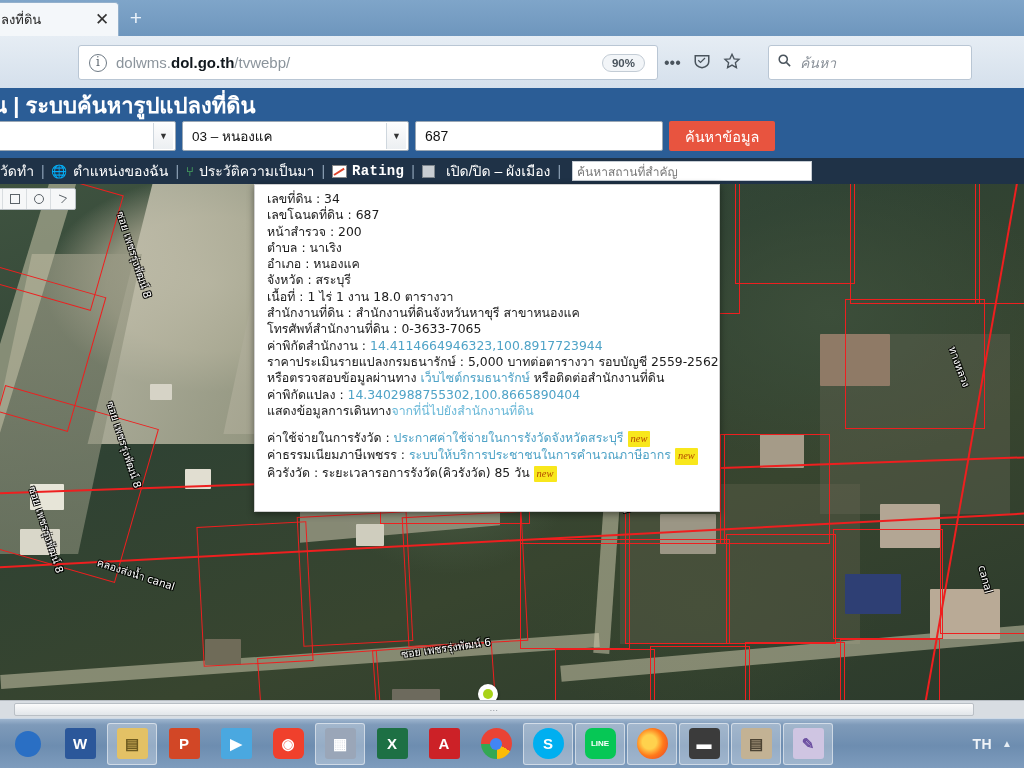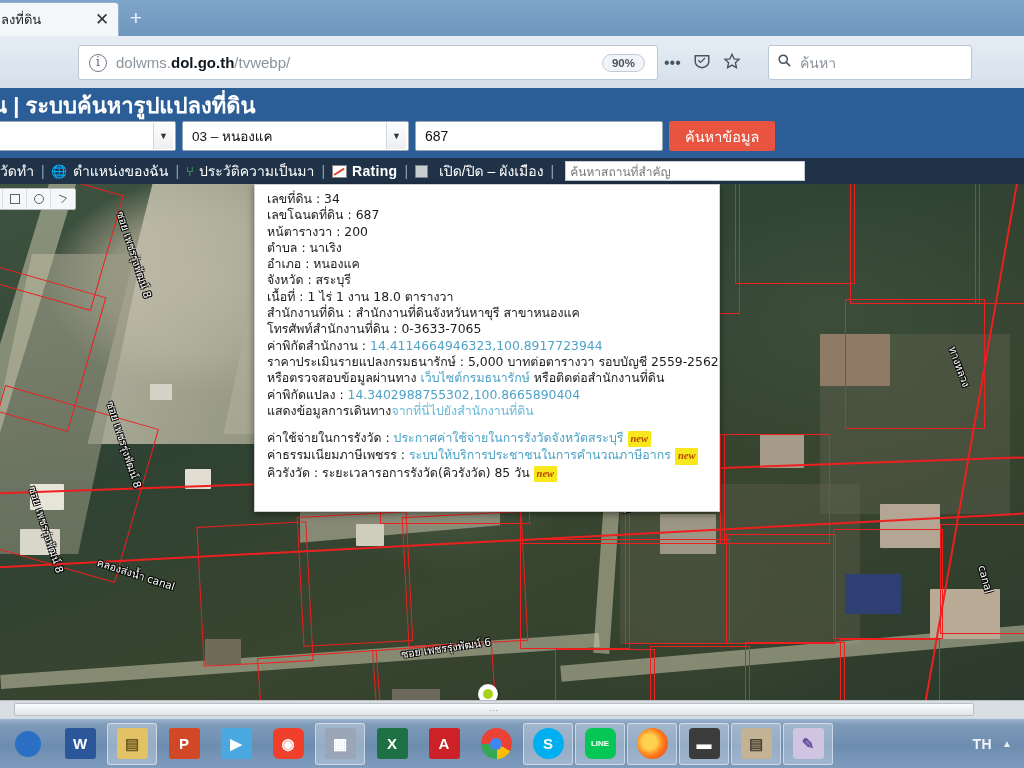--- a/index.html
+++ b/index.html
@@ -66,21 +66,21 @@
   .urlbar-icons {
     position: absolute; left: 664px; top: 45px; height: 35px;
     display: flex; align-items: center; gap: 12px;
   }
   .chev-icon { color: #4a545d; font-size: 16px; cursor: pointer; line-height: 1; }
   .searchbar {
     position: absolute; left: 768px; top: 45px; width: 204px; height: 35px;
     background: #fff; border: 1px solid #b9c6d4; border-radius: 3px;
     display: flex; align-items: center; padding: 0 8px; gap: 8px;
   }
-  .search-placeholder { font-size: 14px; color: #8a9199; }
+  .search-placeholder { font-size: 14px; color: #8a9199; font-style: italic; }
 
   
   .site-header {
     position: absolute; left: 0; top: 88px; width: 1024px; height: 70px;
     background: #2b5d96;
   }
   .site-title {
     position: absolute; left: -8px; top: 88px;
     font-size: 22px; color: #ffffff; font-weight: bold; white-space: nowrap;
   }
@@ -129,21 +129,21 @@
     border: 1px solid #888; position: relative;
   }
   .ic-rating::after {
     content: ""; position: absolute; left: 1px; top: 8px; width: 12px; height: 2px;
     background: #e0452c; transform: rotate(-32deg); transform-origin: left center;
   }
   .ic-check {
     display: inline-block; width: 13px; height: 13px;
     background: #c8cdd2; border: 1px solid #7d858c;
   }
-  .tb-rating-label { font-weight: bold; letter-spacing: .3px; }
+  .tb-rating-label { font-weight: bold; letter-spacing: .3px; font-family: Liberation Mono, monospace; }
   .kw-input {
     width: 240px; height: 20px; background: #fff; border: 1px solid #c5ccd3;
     font-size: 12px; color: #777; padding: 0 4px; display: flex; align-items: center;
     margin-left: 4px;
   }
 
   
   .map {
     position: absolute; left: 0; top: 184px; width: 1024px; height: 516px;
     background:
@@ -198,21 +198,21 @@
   }
   .pline {
     font-size: 12.4px; line-height: 16.3px; color: #1c1c1c; white-space: nowrap;
     font-family: "DejaVu Sans", "Liberation Sans", sans-serif;
   }
   .pline .lbl { color: #1c1c1c; }
   .pline .lk { color: #4fa3c7; }
   .pline .lk2 { color: #69b8d8; }
   .badge-new {
     display: inline-block; background: #f8e71c; color: #b34a00;
-    font-style: italic; font-weight: bold; font-size: 10.5px;
+    font-style: italic; font-weight: normal; font-size: 10.5px;
     padding: 0 3px; margin-left: 4px; border-radius: 1px;
     font-family: "Liberation Serif", serif;
   }
   .pgap { height: 11px; }
 
   
   .hscroll {
     position: absolute; left: 0; top: 700px; width: 1024px; height: 18px;
     background: #d8dde2; border-top: 1px solid #b6bcc2;
   }
@@ -435,21 +435,21 @@
     <div class="draw-btn">
       <svg width="12" height="12" viewBox="0 0 24 24" fill="none" stroke="#5b6268" stroke-width="2">
           <polyline points="4,4 19,10 9,20"></polyline>
         </svg>
     </div>
   </div>
 
   <div class="popup">
     <div class="pline"><span class="lbl">เลขที่ดิน : </span><span>34</span></div>
     <div class="pline"><span class="lbl">เลขโฉนดที่ดิน : </span><span>687</span></div>
-    <div class="pline"><span class="lbl">หน้ตารางวา : </span><span>200</span></div>
+    <div class="pline"><span class="lbl">หน้าสำรวจ : </span><span>200</span></div>
     <div class="pline"><span class="lbl">ตำบล : </span><span>นาเริง</span></div>
     <div class="pline"><span class="lbl">อำเภอ : </span><span>หนองแค</span></div>
     <div class="pline"><span class="lbl">จังหวัด : </span><span>สระบุรี</span></div>
     <div class="pline"><span class="lbl">เนื้อที่ : </span><span>1 ไร่ 1 งาน 18.0 ตารางวา</span></div>
     <div class="pline"><span class="lbl">สำนักงานที่ดิน : </span><span>สำนักงานที่ดินจังหวันหาขุรี สาขาหนองแค</span></div>
     <div class="pline"><span class="lbl">โทรศัพท์สำนักงานที่ดิน : </span><span>0-3633-7065</span></div>
     <div class="pline"><span class="lbl">ค่าพิกัดสำนักงาน : </span><span class="lk">14.4114664946323,100.8917723944</span></div>
     <div class="pline"><span class="lbl">ราคาประเมินรายแปลงกรมธนารักษ์ : </span><span>5,000 บาทต่อตารางวา รอบบัญชี 2559-2562</span></div>
     <div class="pline"><span>หรือตรวจสอบข้อมูลผ่านทาง </span><span class="lk">เว็บไซต์กรมธนารักษ์</span><span> หรือติดต่อสำนักงานที่ดิน</span></div>
     <div class="pline"><span class="lbl">ค่าพิกัดแปลง : </span><span class="lk">14.3402988755302,100.8665890404</span></div>

